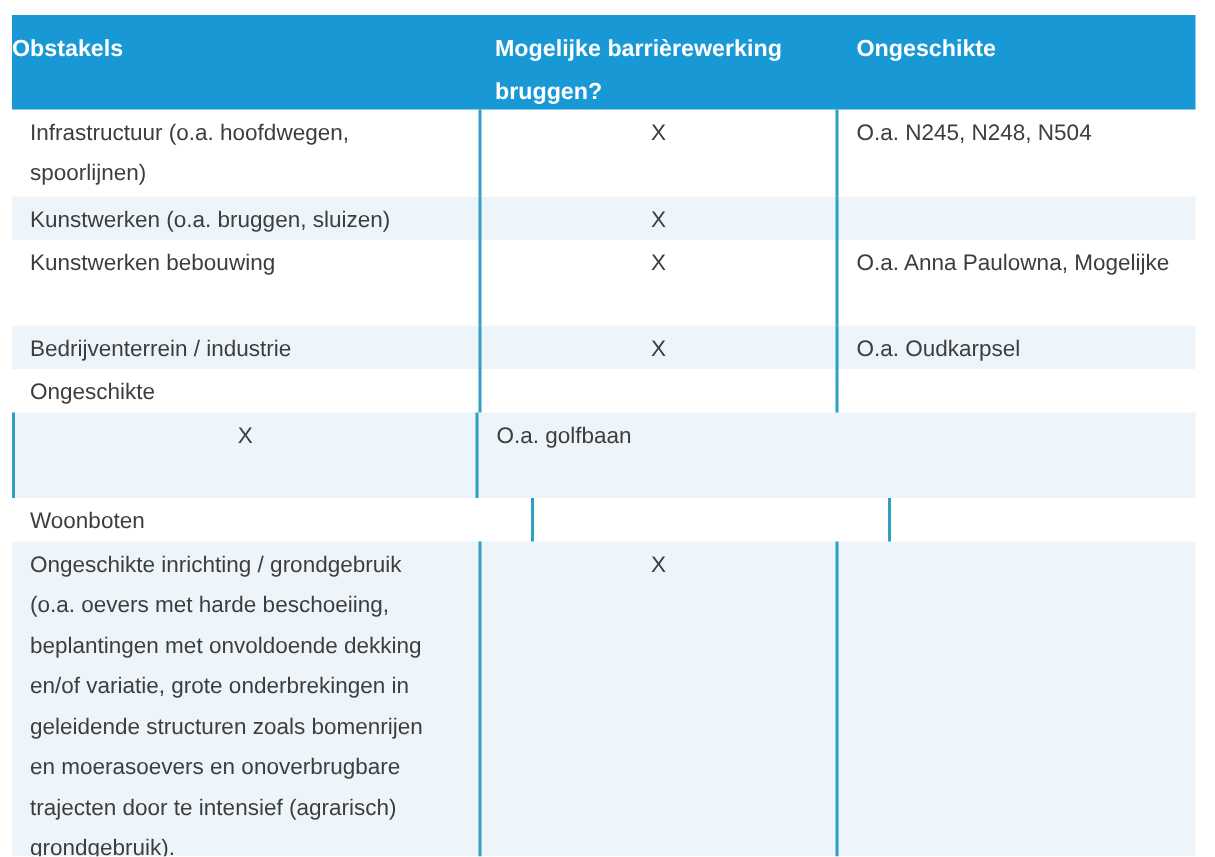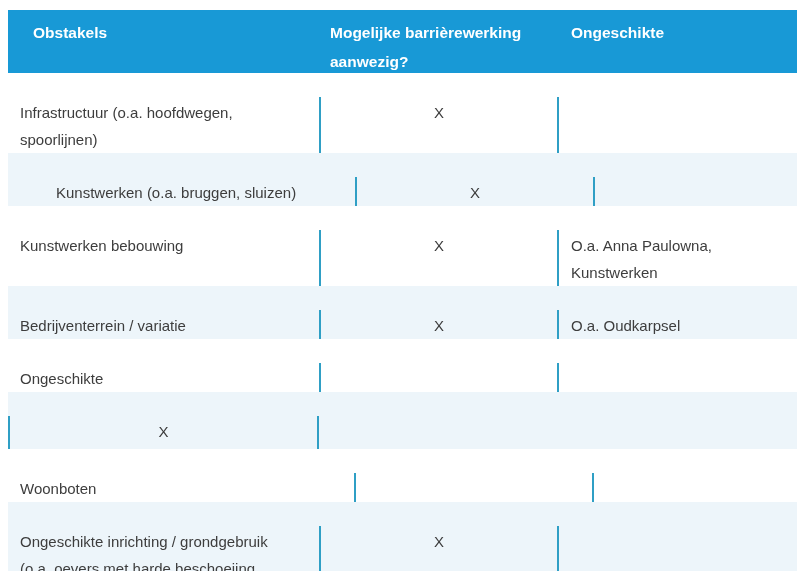--- a/index.html
+++ b/index.html
@@ -27,95 +27,96 @@
     background: var(--header-bg, #1899D6);
     color: var(--header-text, #ffffff);
     font-weight: bold;
     font-size: 15.5px;
     line-height: 29px;
     height: 63px;
     box-sizing: border-box;
     padding-top: 8px;
   }
   .th { box-sizing: border-box; }
-  .th.col1 { padding-left: 25px; }
+  .th.col1 { padding-left: 0; }
   .th.col2 { padding-left: 11px; }
   .th.col3 { padding-left: 12px; }
   .tr {
     display: grid;
     grid-template-columns: 311px 240px 238px;
   }
   .tr.alt { background: var(--alt-row, #EDF5FA); }
   .td {
     box-sizing: border-box;
     font-size: 15px;
     line-height: 27px;
     color: var(--text, #3D3D3D);
     padding-top: 2px;
-    margin-top: 24px;
   }
   .td.col1 { padding-left: 12px; padding-right: 26px; }
   .td.col2 {
     border-left: 2px solid var(--divider, #2F9FC5);
     border-right: 2px solid var(--divider, #2F9FC5);
     text-align: center;
   }
   .td.col3 { padding-left: 12px; padding-right: 14px; }
   .h58  { min-height: 58px; }
-  .h29  { min-height: 29px; padding-left: 36px; }
+  .h29  { min-height: 29px; }
   .h57  { min-height: 57px; }
   .h27  { min-height: 27px; }
   .h24  { min-height: 24px; gap: 35px; }
   .h197 { min-height: 197px; }
 </style>
 </head>
 <body>
 
 <div class="page">
   <div class="table">
 
     <div class="thead">
       <div class="th col1">Obstakels</div>
-      <div class="th col2">Mogelijke barrièrewerking aanwezig?</div>
+      <div class="th col2">Mogelijke barrièrewerking bruggen?</div>
       <div class="th col3">Ongeschikte</div>
     </div>
 
     <div class="tbody">
 
       <div class="tr h58">
         <div class="td col1">Infrastructuur (o.a. hoofdwegen, spoorlijnen)</div>
         <div class="td col2">X</div>
+        <div class="td col3">O.a. N245, N248, N504</div>
       </div>
 
       <div class="tr h29 alt">
         <div class="td col1">Kunstwerken (o.a. bruggen, sluizen)</div>
         <div class="td col2">X</div>
         <div class="td col3"></div>
       </div>
 
       <div class="tr h57">
         <div class="td col1">Kunstwerken bebouwing</div>
         <div class="td col2">X</div>
-        <div class="td col3">O.a. Anna Paulowna, Kunstwerken</div>
+        <div class="td col3">O.a. Anna Paulowna, Mogelijke</div>
       </div>
 
       <div class="tr h27 alt">
-        <div class="td col1">Bedrijventerrein / variatie</div>
+        <div class="td col1">Bedrijventerrein / industrie</div>
         <div class="td col2">X</div>
         <div class="td col3">O.a. Oudkarpsel</div>
       </div>
 
       <div class="tr h27">
         <div class="td col1">Ongeschikte</div>
         <div class="td col2"></div>
         <div class="td col3"></div>
       </div>
 
       <div class="tr h57 alt">
         <div class="td col2">X</div>
+        <div class="td col3">O.a. golfbaan</div>
       </div>
 
       <div class="tr h24">
         <div class="td col1">Woonboten</div>
         <div class="td col2"></div>
         <div class="td col3"></div>
       </div>
 
       <div class="tr h197 alt">
         <div class="td col1">Ongeschikte inrichting / grondgebruik (o.a. oevers met harde beschoeiing, beplantingen met onvoldoende dekking en/of variatie, grote onderbrekingen in geleidende structuren zoals bomenrijen en moerasoevers en onoverbrugbare trajecten door te intensief (agrarisch) grondgebruik).</div>

